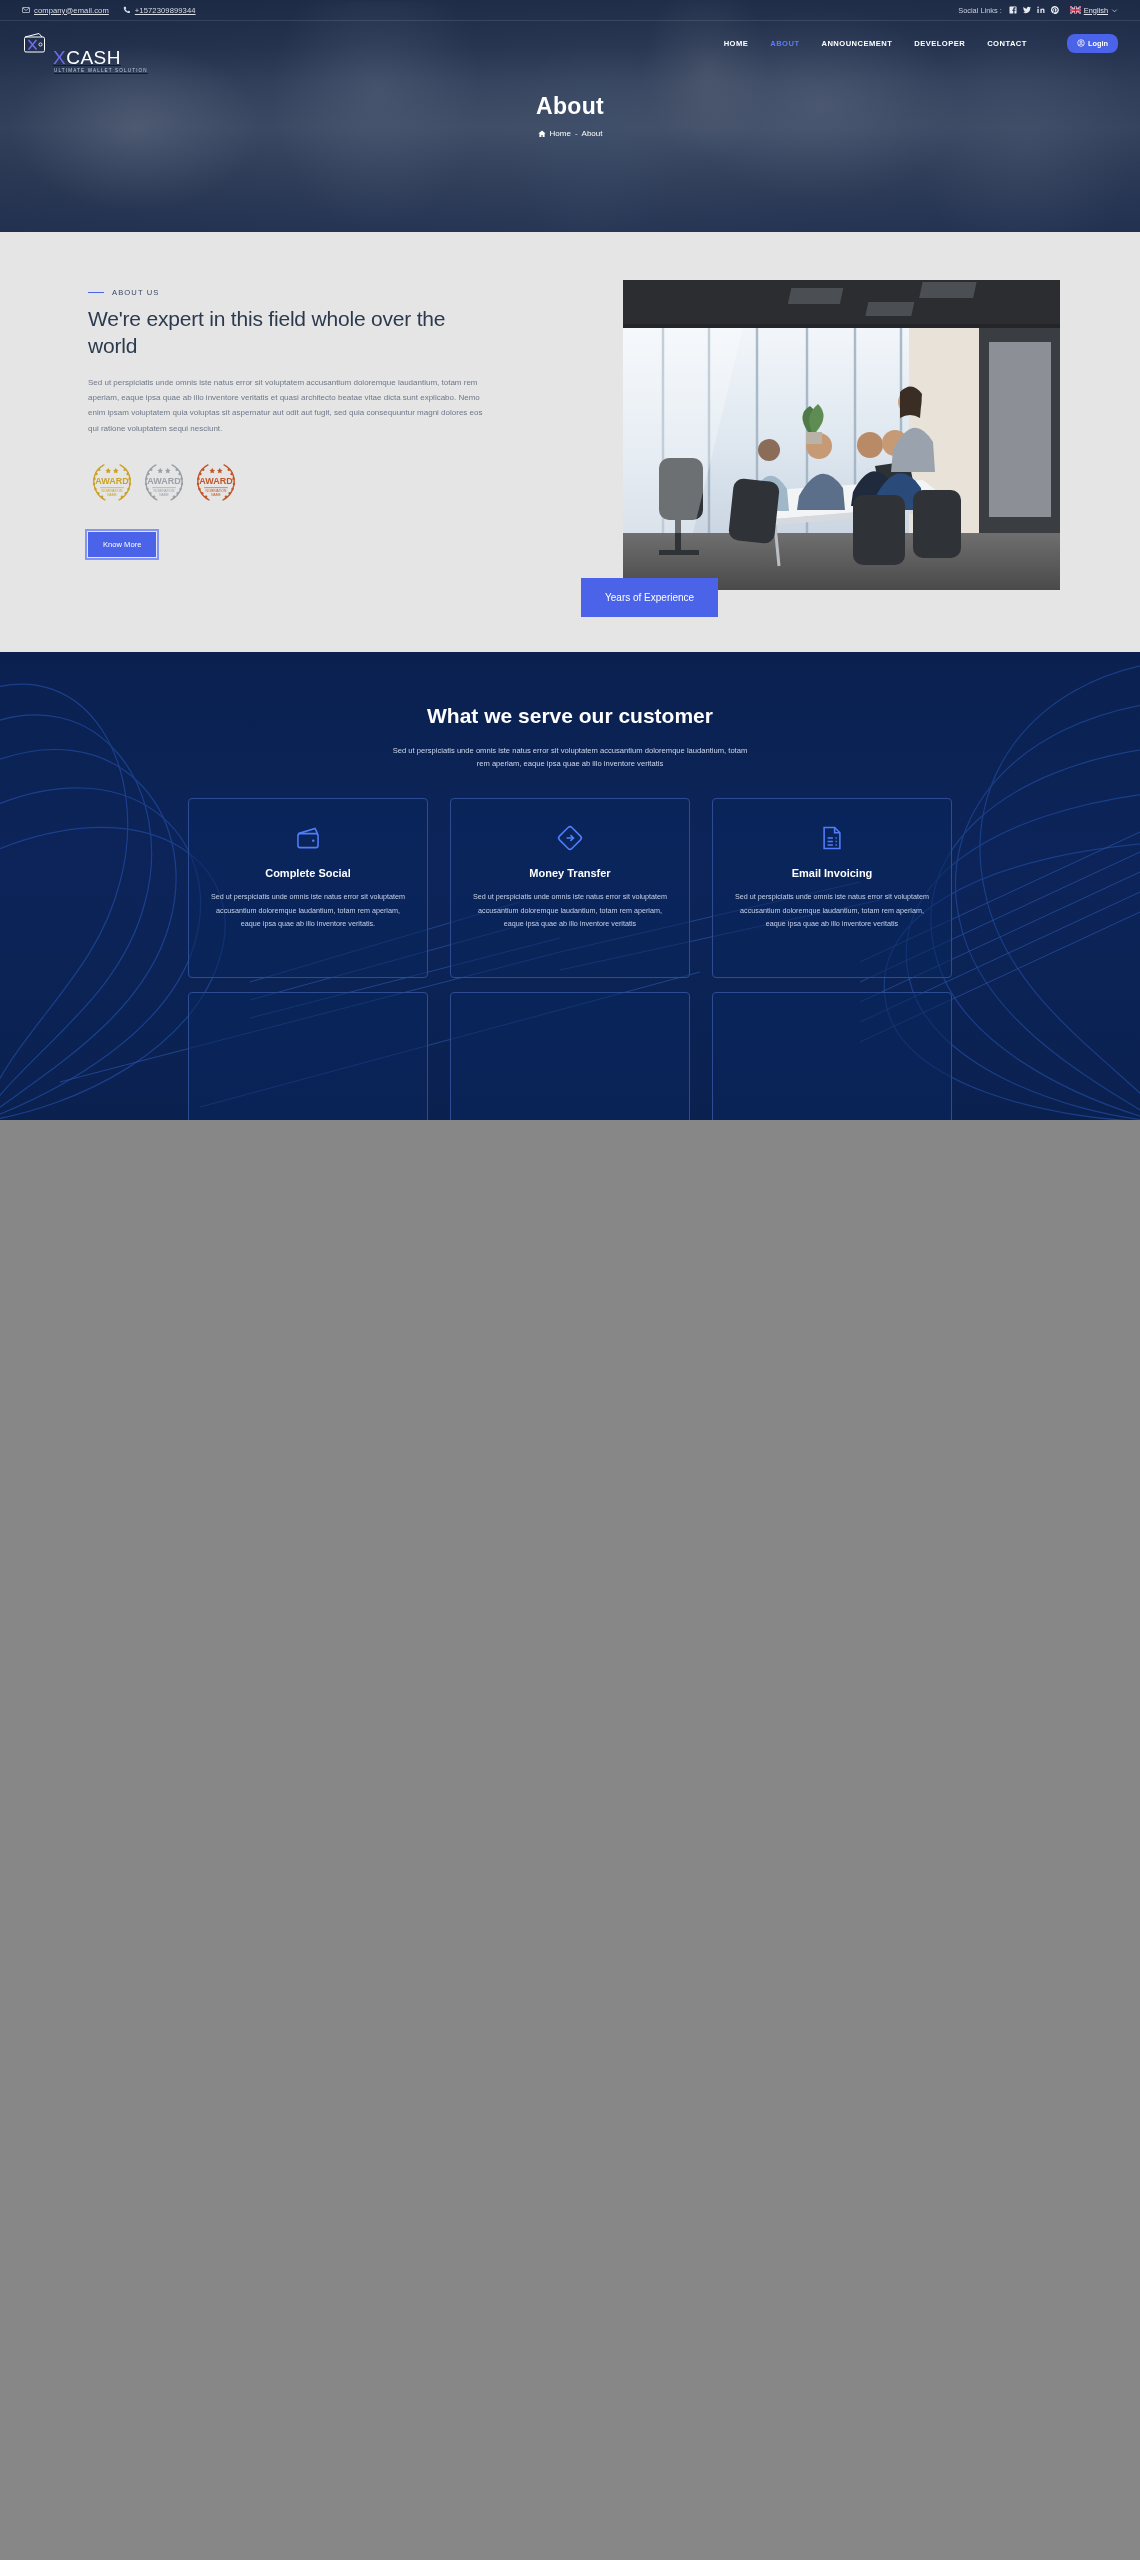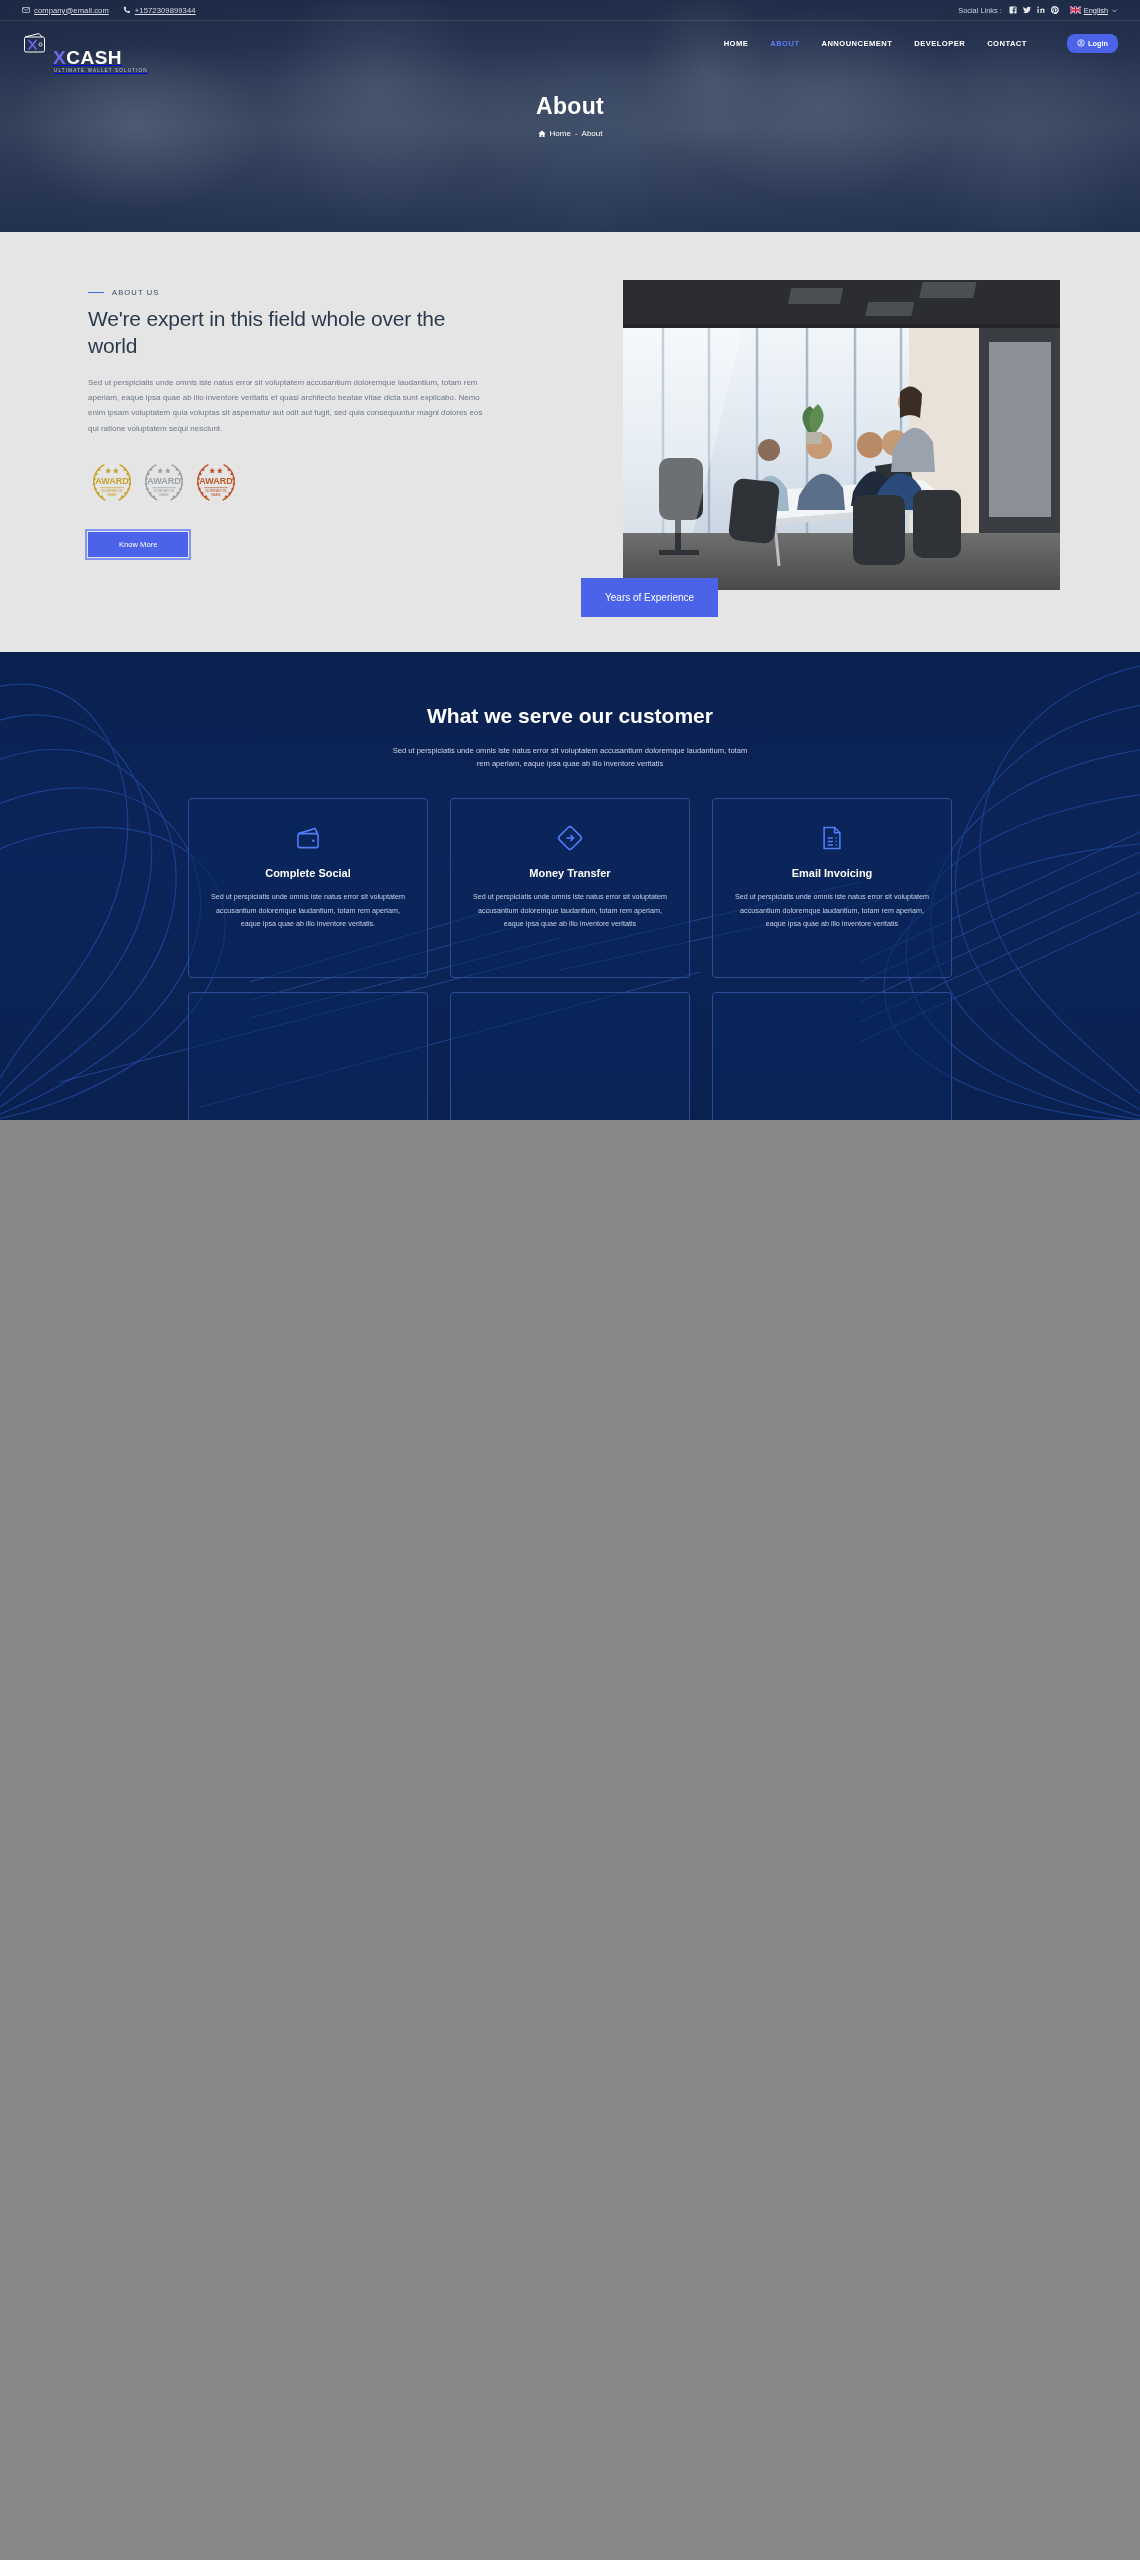--- a/index.html
+++ b/index.html
@@ -66,21 +66,21 @@
   
   .navbar{
     position:relative; z-index:5;
     height:44px;
     display:flex; align-items:center;
     padding:0 22px;
   }
   .logo{ display:flex; align-items:center; gap:5px; }
   .logo-mark{ width:26px; height:24px; display:block; }
   .logo-text{ display:flex; flex-direction:column; line-height:1; }
-  .logo-word{ font-size:19px; font-weight:bold; letter-spacing:.5px;margin-top:36px; }
+  .logo-word{ font-size:19px; font-weight:normal; letter-spacing:.5px;margin-top:36px; }
   .logo-word .x{ color:#6c6ce8; }
   .logo-word .cash{ color:#ffffff; }
   .logo-tag{ font-size:4.6px; color:#c4cbd7; letter-spacing:1.15px; margin-top:1.5px; padding-left:1px;}
 
   .nav-menu{ margin-left:auto; display:flex; align-items:center; gap:22px; }
   .nav-link{
     font-size:7.6px; font-weight:bold; color:#ffffff;
     letter-spacing:.45px; text-decoration:none; white-space:nowrap;
   }
   .nav-link.active{ color:#5b7cfa; }
@@ -137,21 +137,21 @@
     font-size:8px; line-height:1.92; color:#6e7888;
     width:398px;
   }
   .awards{ display:flex; margin-top:22px; margin-left:-2px;}
   .award{ width:52px; height:48px; display:block;}
   .know-more{
     margin-top:26px;
     display:inline-block;
     background:#4a63e8; color:#fff;
     font-size:7.6px;
-    padding:7px 30px;
+    padding:7px 14px;
     border:1px solid #4a63e8;
     outline:2px solid #8494f2; outline-offset:1px;
     text-decoration:none;
     font-family:"Liberation Sans", sans-serif;
     cursor:pointer;
   }
 
   .about-right{ margin-left:auto; position:relative; width:437px;}
   .about-img{
     width:437px; height:310px;

